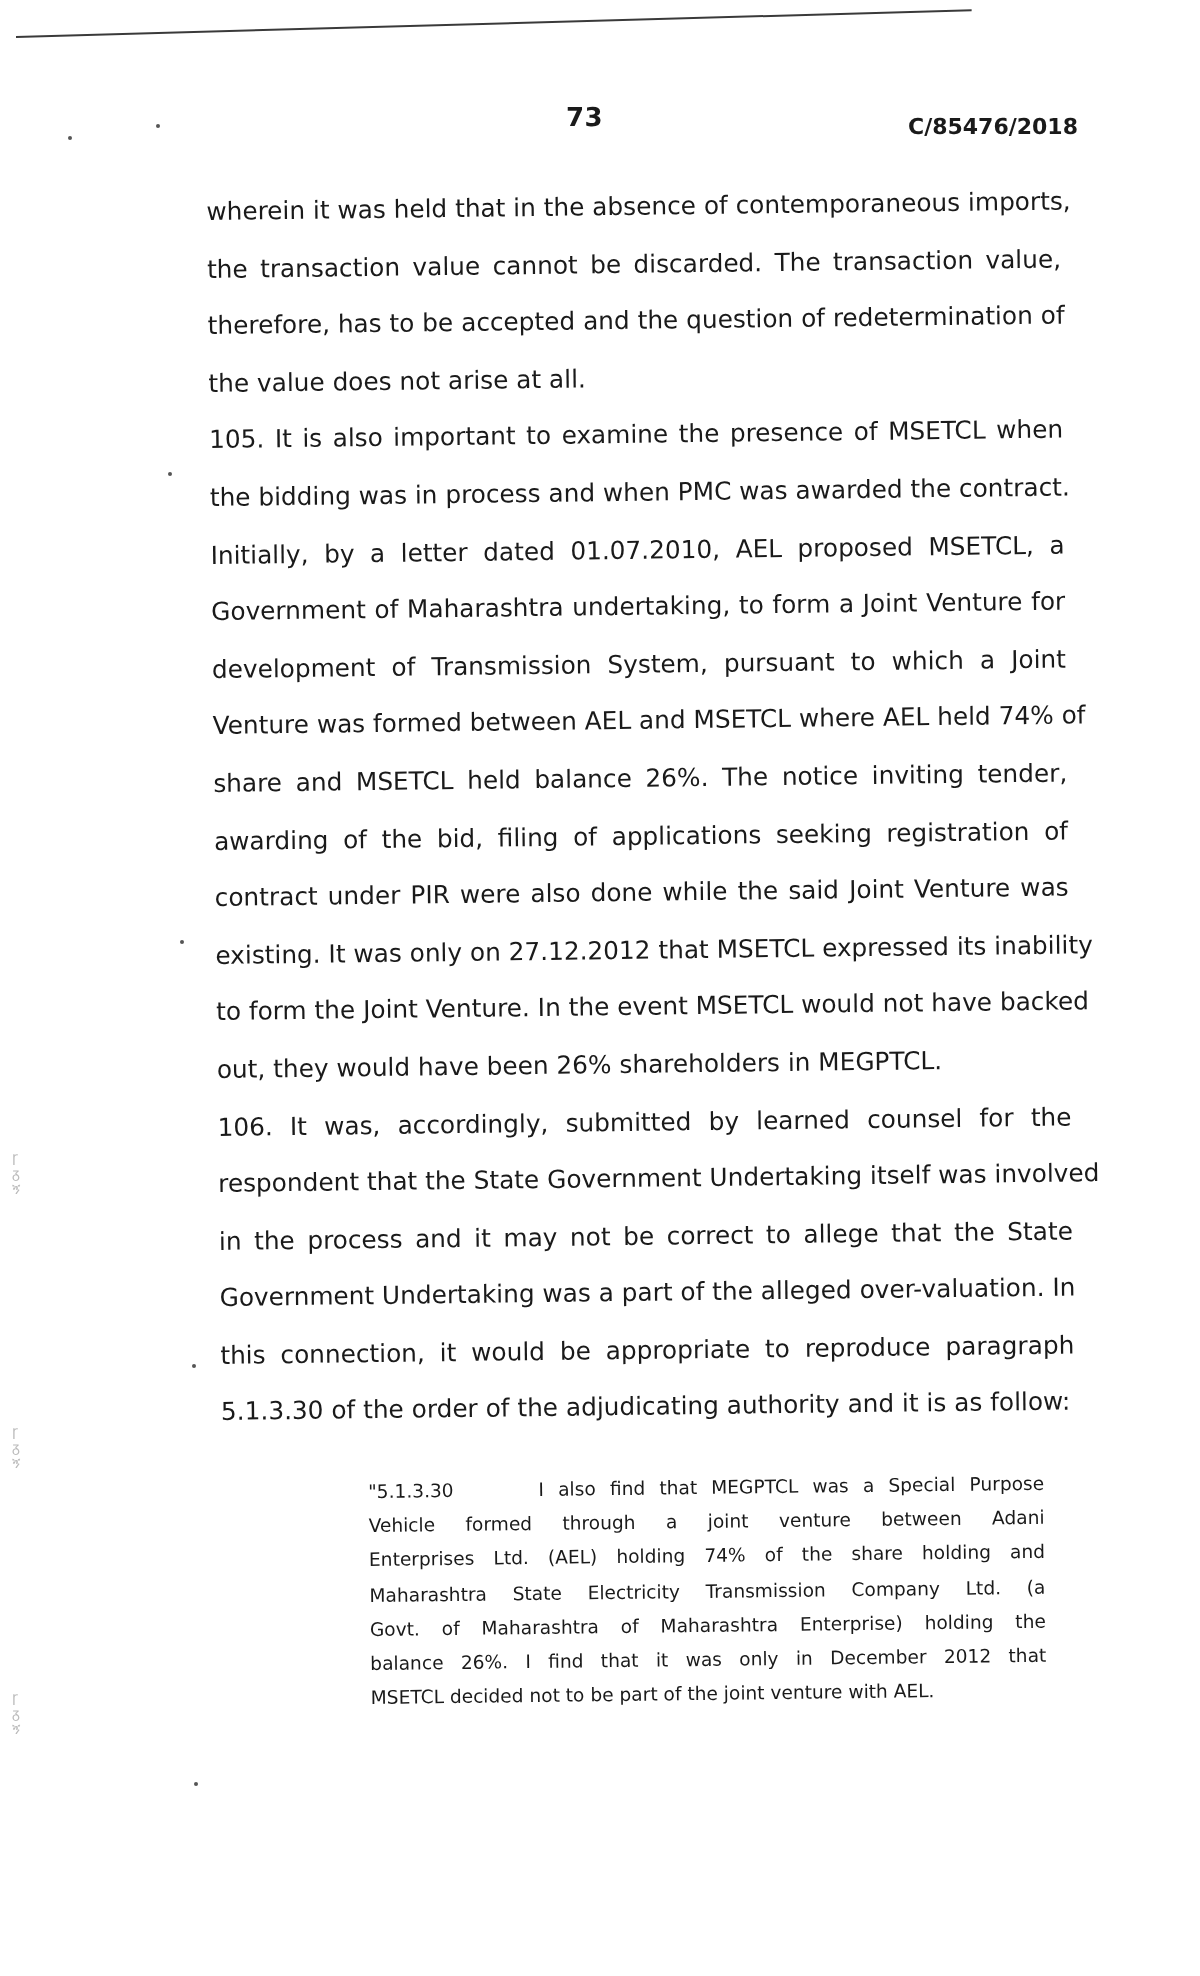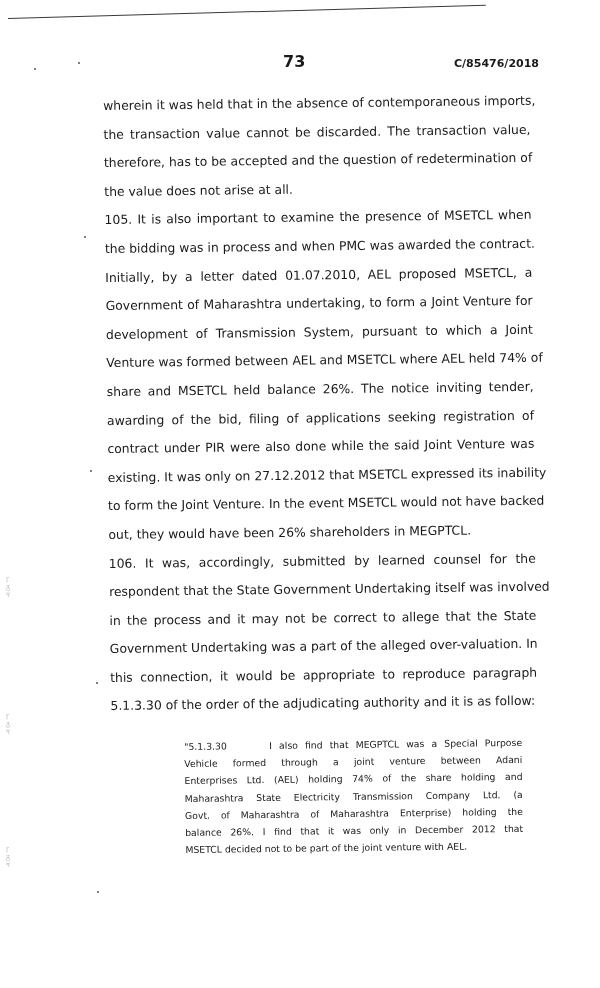--- a/index.html
+++ b/index.html
@@ -38,21 +38,21 @@
       width: 8px;
       color: #bbb;
       font-size: 7px;
       line-height: 8px;
       font-family: "DejaVu Sans", sans-serif;
     }
     .page-number {
       position: absolute;
       left: 283px;
       top: 52px;
-      font-size: 16px;
+      font-size: 13px;
       font-weight: bold;
       letter-spacing: 0.2px;
     }
     .case-number {
       position: absolute;
       left: 454px;
       top: 57px;
       font-size: 11px;
       font-weight: bold;
       text-align: center;

